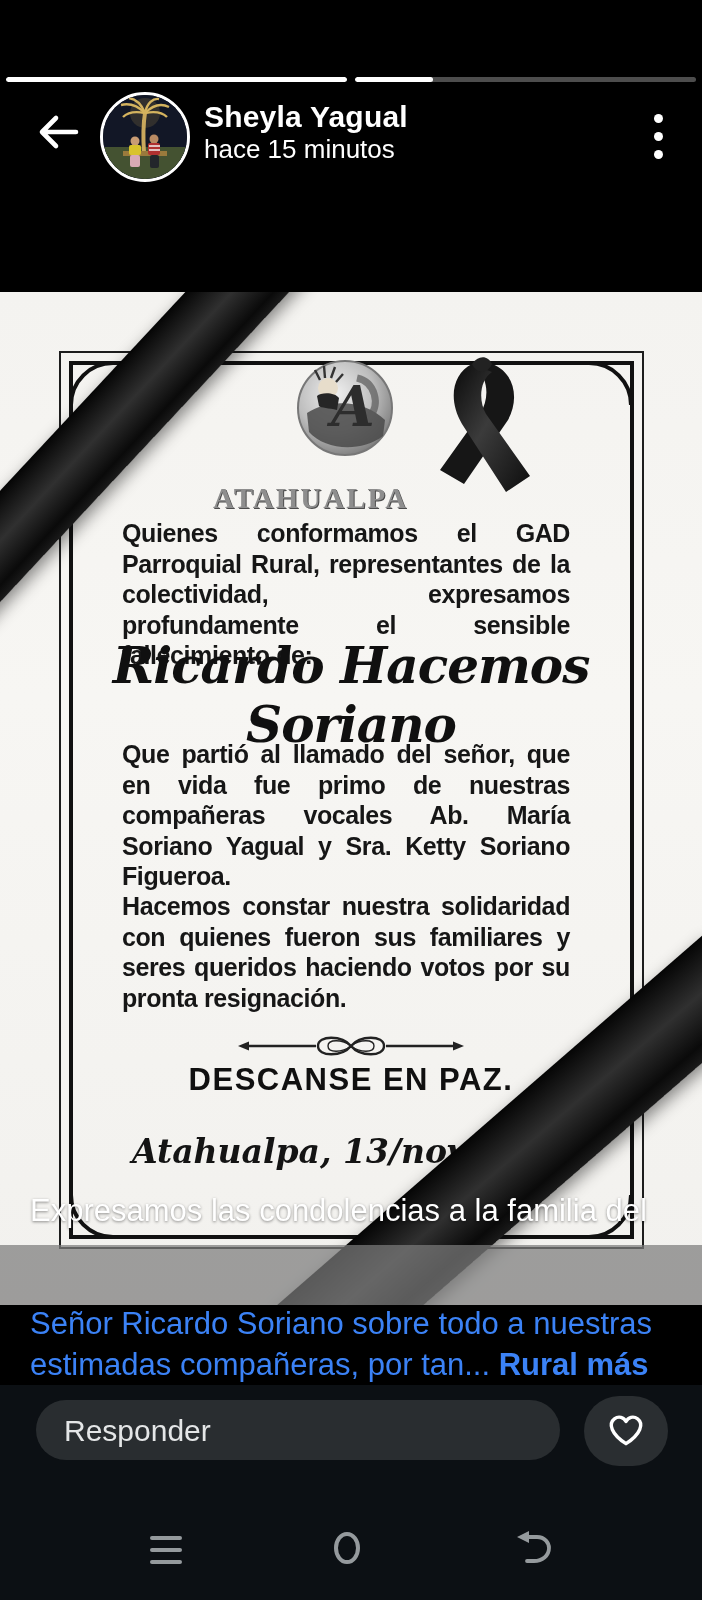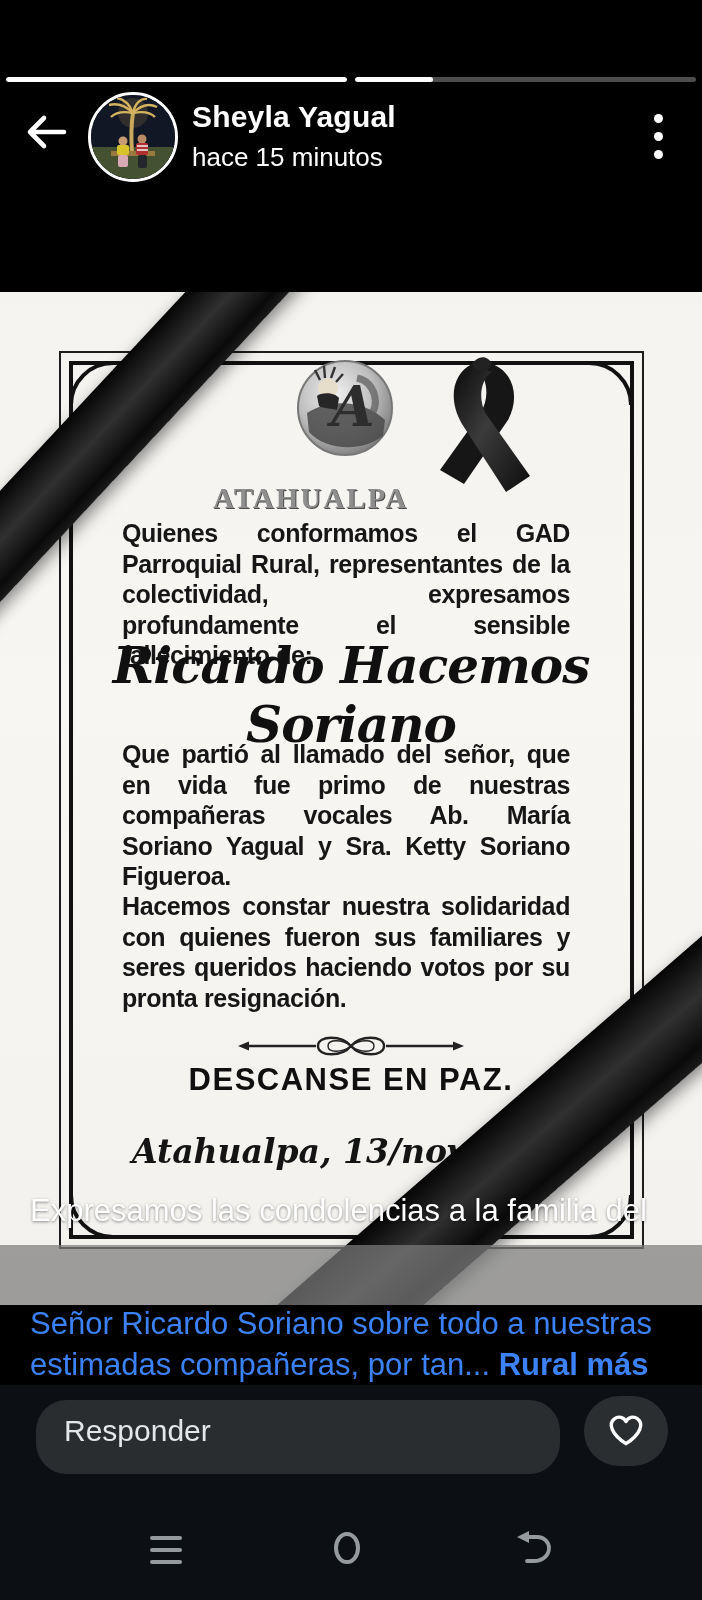--- a/index.html
+++ b/index.html
@@ -5,27 +5,27 @@
   html,body{margin:0;padding:0;background:#000;}
   .screen{position:relative;width:702px;height:1600px;background:#000;overflow:hidden;
           font-family:"Liberation Sans",sans-serif;margin:0 auto;}
 
   
   .progress-row{position:absolute;top:77px;left:6px;right:6px;display:flex;gap:8px;}
   .progress-bar{flex:1;height:5px;background:#4d4d4d;border-radius:3px;overflow:hidden;}
   .progress-fill{height:100%;background:#ffffff;border-radius:3px;}
 
   
-  .header{position:absolute;top:90px;left:0;right:0;height:92px;padding-left:16px;}
+  .header{position:absolute;top:90px;left:12px;right:0;height:92px;padding-left:16px;}
   .back-btn{position:absolute;left:20px;top:16px;width:52px;height:52px;}
   .avatar{position:absolute;left:88px;top:2px;width:84px;height:84px;border-radius:50%;
           border:3px solid #fff;overflow:hidden;background:#101420;}
   .author-block{position:absolute;left:192px;top:10px;color:#fff;}
   .author-name{font-size:30px;font-weight:700;letter-spacing:.2px;}
-  .author-time{font-size:26px;margin-top:8px;font-weight:400;}
+  .author-time{font-size:26px;margin-top:0;font-weight:400;}
   .menu-btn{position:absolute;right:32px;top:22px;width:24px;height:48px;display:flex;
             flex-direction:column;align-items:center;justify-content:center;gap:9px;}
   .menu-dot{width:9px;height:9px;border-radius:50%;background:#fff;}
 
   
   .story-image{position:absolute;top:292px;left:0;width:702px;height:1013px;
                background:linear-gradient(180deg,#f4f3f0,#f7f6f3 40%,#f2f1ee);overflow:hidden;}
   .frame-svg{position:absolute;left:0;top:0;z-index:2;}
   .logo-circle{position:absolute;left:295px;top:66px;width:100px;height:100px;z-index:3;}
   .org-line1{position:absolute;left:0;right:110px;top:168px;text-align:center;z-index:3;
@@ -60,21 +60,21 @@
 
   
   .caption-line1{position:absolute;left:30px;top:1190px;z-index:6;color:#fff;font-size:31px;
                  line-height:41px;text-shadow:0 1px 3px rgba(0,0,0,.45);}
   .caption-rest{position:absolute;left:30px;top:1303px;width:650px;color:#3b82f6;font-size:31px;
                 line-height:41px;}
   .read-more{font-weight:700;}
 
   
   .bottom-section{position:absolute;left:0;top:1385px;width:702px;height:215px;background:#0c1014;}
-  .reply-pill{position:absolute;left:36px;top:1400px;width:524px;height:74px;border-radius:31px;
+  .reply-pill{position:absolute;left:36px;top:1400px;width:524px;height:60px;border-radius:31px;
               background:#292d30;color:#e4e6e7;font-size:30px;line-height:62px;
               padding-left:28px;box-sizing:border-box;}
   .heart-btn{position:absolute;left:584px;top:1396px;width:84px;height:70px;border-radius:40px;
              background:#2a2e31;display:flex;align-items:center;justify-content:center;}
 
   .nav-bar{position:absolute;left:0;top:1500px;width:702px;height:100px;display:flex;
            align-items:center;justify-content:space-between;padding:0 150px;box-sizing:border-box;}
   .nav-menu{display:flex;flex-direction:column;gap:8px;width:32px;}
   .nav-menu span{height:4px;background:#959a9d;border-radius:2px;}
 </style>

